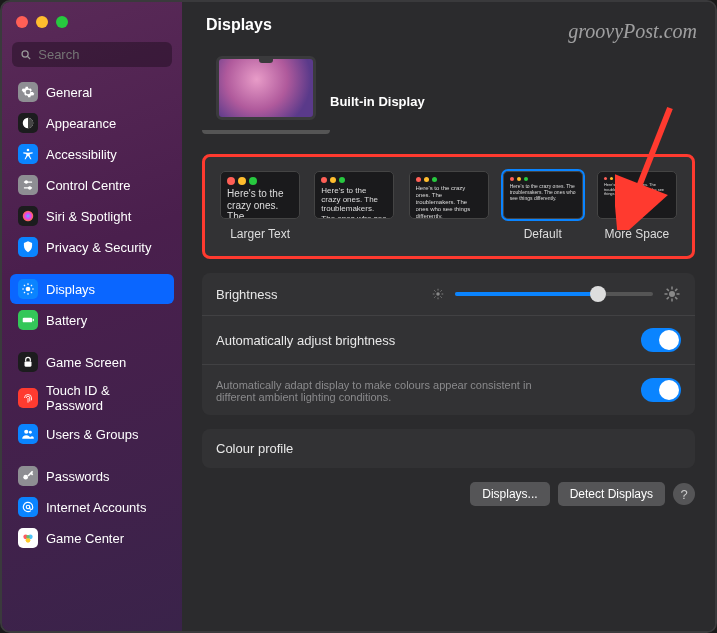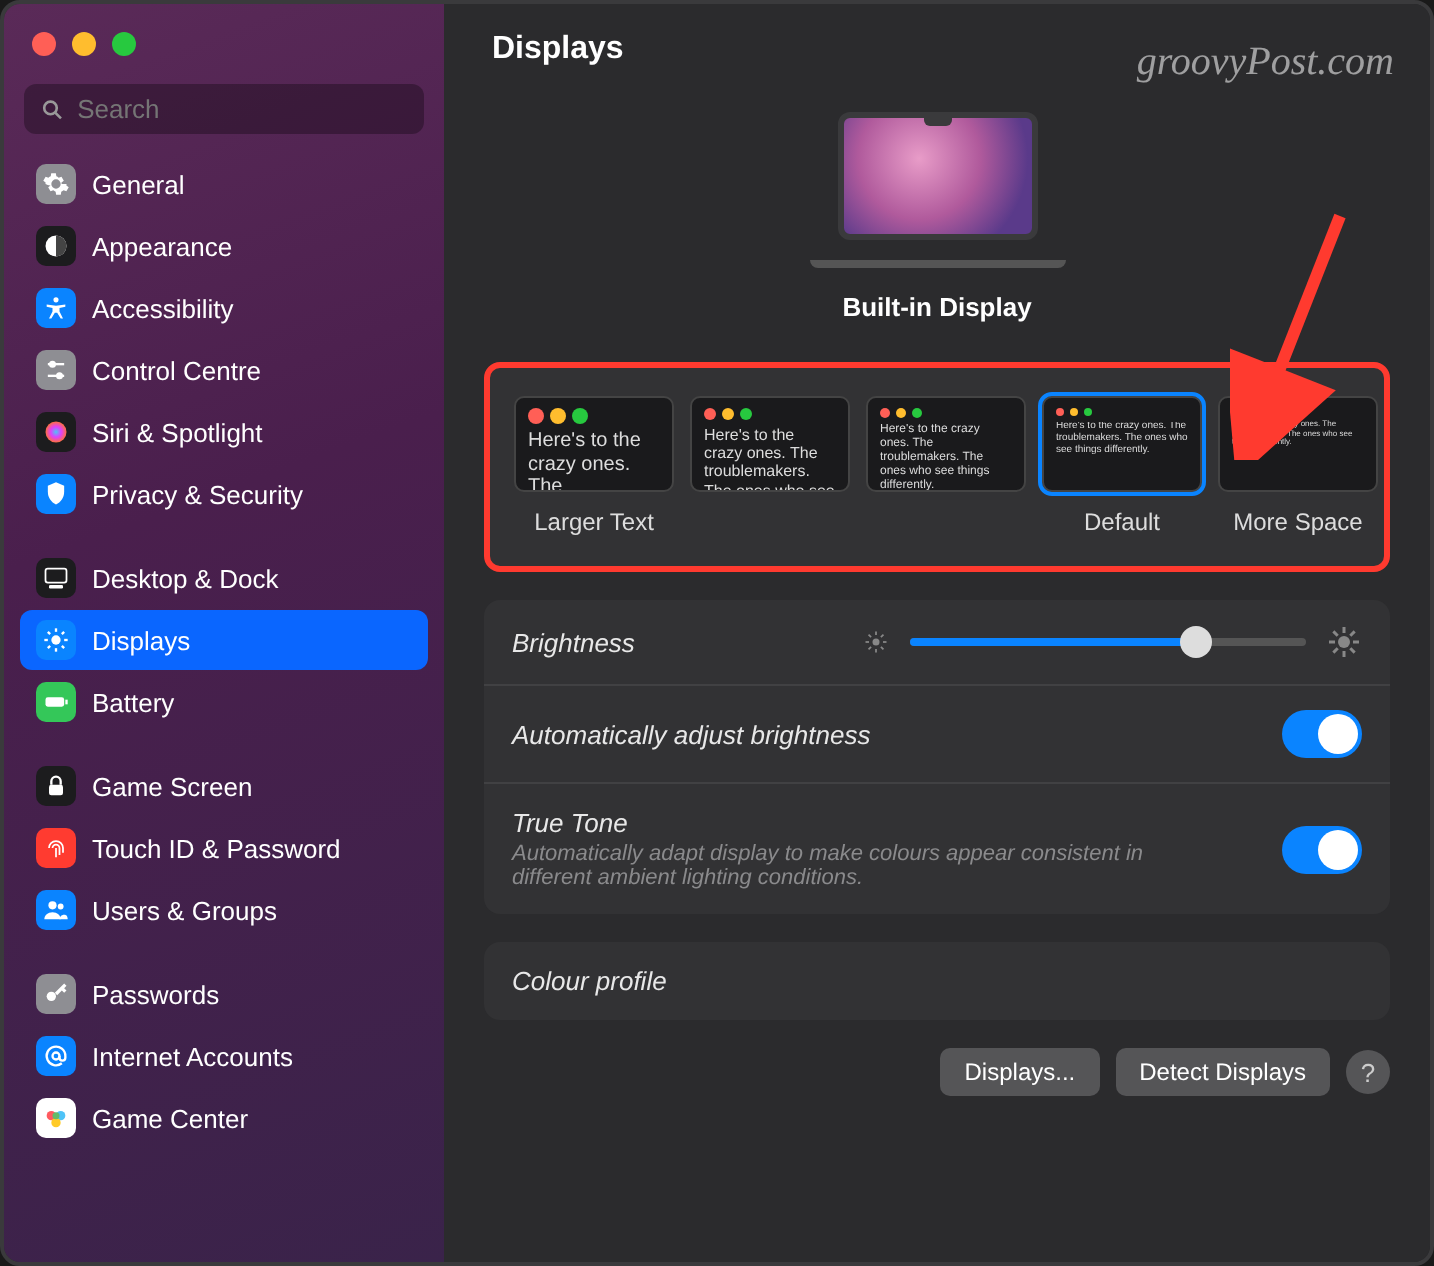--- a/index.html
+++ b/index.html
@@ -1,57 +1,57 @@
 <!DOCTYPE html>
 <html><head>
 <meta charset="utf-8">
 <style>
 * { margin: 0; padding: 0; box-sizing: border-box; font-family: -apple-system, BlinkMacSystemFont, "Segoe UI", Helvetica, Arial, sans-serif; }
 body { background: #1a1a1a; width: 717px; height: 633px; overflow: hidden; position: relative; }
 .window { display: flex; width: 717px; height: 633px; background: #2a2a2c; border-radius: 10px; overflow: hidden; border: 2px solid #3a3a3c; }
-.sidebar { width: 220px; background: linear-gradient(160deg, #5a2a58 0%, #4a1f4d 40%, #3a234a 100%); display: flex; flex-direction: column; padding-top: 8px; }
+.sidebar { width: 180px; background: linear-gradient(160deg, #5a2a58 0%, #4a1f4d 40%, #3a234a 100%); display: flex; flex-direction: column; padding-top: 8px; }
 .traffic-lights { display: flex; gap: 8px; padding: 6px 14px 10px 14px; }
 .tl { width: 12px; height: 12px; border-radius: 50%; }
 .tl.red { background: #ff5f56; }
 .tl.yellow { background: #ffbd2e; }
 .tl.green { background: #27c93f; }
 .search-wrap { padding: 4px 10px 10px 10px; }
 .search-box { display: flex; align-items: center; background: rgba(0,0,0,0.3); border-radius: 6px; padding: 5px 8px; gap: 6px; }
 .search-box input { background: transparent; border: none; outline: none; color: #aaa; font-size: 13px; width: 100%; }
 .nav { flex: 1; overflow-y: auto; padding: 0 8px; }
 .nav-section { margin-bottom: 12px; }
 .nav-item { display: flex; align-items: center; gap: 8px; padding: 5px 8px; border-radius: 6px; color: #fff; font-size: 13px; cursor: pointer; margin-bottom: 1px; }
 .nav-item.active { background: #0a66ff; }
 .nav-icon { width: 20px; height: 20px; border-radius: 5px; display: flex; align-items: center; justify-content: center; font-size: 12px; flex-shrink: 0; }
 .main { flex: 1; background: #2b2b2d; display: flex; flex-direction: column; color: #e8e8e8; overflow-y: auto; }
 .main-header { padding: 14px 24px 4px 24px; }
 .main-header h1 { font-size: 16px; font-weight: 600; color: #fff; }
 .main-body { padding: 8px 20px 16px 20px; display: flex; flex-direction: column; gap: 14px; }
-.display-hero { display: flex; flex-direction: column; align-items: center; padding: 10px 0 6px 0; }
+.display-hero { display: flex; flex-direction: row; align-items: center; padding: 10px 0 6px 0; }
 .laptop { width: 128px; height: 78px; position: relative; }
 .laptop-screen { width: 100px; height: 64px; background: radial-gradient(circle at 40% 35%, #e89cc8, #b05a9c 45%, #5a3a8a 80%); border: 3px solid #3a3a3c; border-radius: 6px; margin: 0 auto; position: relative; }
 .laptop-notch { position: absolute; top: 0; left: 50%; transform: translateX(-50%); width: 14px; height: 4px; background: #3a3a3c; border-radius: 0 0 3px 3px; }
 .laptop-base { position: absolute; bottom: 0; left: 0; right: 0; height: 4px; background: #555; border-radius: 0 0 10px 10px; }
 .display-name { font-size: 13px; font-weight: 600; margin-top: 12px; color: #fff; }
 .panel { background: #323234; border-radius: 8px; padding: 0; }
 .resolution-panel { border: 3px solid #ff3a2f; padding: 14px 12px; display: flex; justify-content: space-between; gap: 8px; }
 .res-opt { display: flex; flex-direction: column; align-items: center; gap: 8px; cursor: pointer; flex: 1; }
 .res-thumb { width: 80px; height: 48px; background: #1a1a1c; border-radius: 5px; padding: 5px 6px; position: relative; overflow: hidden; border: 1px solid #444; }
 .res-opt.selected .res-thumb { outline: 2.5px solid #0a84ff; }
 .res-thumb .dots { display: flex; gap: 3px; margin-bottom: 3px; }
 .res-thumb .dots span { width: 5px; height: 5px; border-radius: 50%; }
 .res-thumb .txt { color: #ddd; line-height: 1.15; overflow: hidden; }
 .res-thumb.t1 .dots span { width: 8px; height: 8px; } .res-thumb.t1 .txt { font-size: 10px; }
 .res-thumb.t2 .dots span { width: 6px; height: 6px; } .res-thumb.t2 .txt { font-size: 8px; }
 .res-thumb.t3 .dots span { width: 5px; height: 5px; } .res-thumb.t3 .txt { font-size: 6px; }
 .res-thumb.t4 .dots span { width: 4px; height: 4px; } .res-thumb.t4 .txt { font-size: 5px; }
 .res-thumb.t5 .dots span { width: 3px; height: 3px; } .res-thumb.t5 .txt { font-size: 4px; }
 .res-label { font-size: 12px; color: #ddd; height: 15px; }
 .settings-panel { display: flex; flex-direction: column; }
-.row { padding: 12px 14px; border-bottom: 1px solid #414143; display: flex; align-items: center; justify-content: space-between; gap: 12px; font-style: italic; }
+.row { padding: 12px 14px; border-bottom: 1px solid #414143; display: flex; align-items: center; justify-content: space-between; gap: 12px; }
 .row:last-child { border-bottom: none; }
 .row-title { font-size: 13px; color: #e8e8e8; }
 .row-sub { font-size: 11px; color: #8a8a8c; margin-top: 2px; max-width: 340px; }
 .brightness-ctrl { display: flex; align-items: center; gap: 10px; flex: 1; max-width: 250px; }
 .slider-track { flex: 1; height: 4px; background: #555; border-radius: 2px; position: relative; }
 .slider-fill { position: absolute; left: 0; top: 0; bottom: 0; width: 72%; background: #0a84ff; border-radius: 2px; }
 .slider-knob { position: absolute; left: 72%; top: 50%; transform: translate(-50%,-50%); width: 16px; height: 16px; background: #ddd; border-radius: 50%; }
 .toggle { width: 40px; height: 24px; background: #0a84ff; border-radius: 12px; position: relative; cursor: pointer; }
 .toggle::after { content: ""; position: absolute; right: 2px; top: 2px; width: 20px; height: 20px; background: #fff; border-radius: 50%; }
 .select-btn { display: flex; align-items: center; gap: 6px; background: #4a4a4c; padding: 3px 8px; border-radius: 5px; font-size: 12px; color: #e8e8e8; cursor: pointer; }
@@ -140,29 +140,20 @@
           <div class="nav-item">
             <div class="nav-icon" style="background: rgb(10, 132, 255);">
               <svg viewBox="0 0 24 24" width="14" height="14" fill="#fff">
                 <path d="M12 2l7 3v5c0 5-3 9-7 11-4-2-7-6-7-11V5z"></path>
               </svg>
             </div>
             <span>Privacy &amp; Security</span>
           </div>
         </div>
         <div class="nav-section">
-          <div class="nav-item">
-            <div class="nav-icon" style="background: rgb(28, 28, 30);">
-              <svg viewBox="0 0 24 24" width="14" height="14" fill="#fff">
-                <rect x="3" y="4" width="18" height="12" rx="2" fill="none" stroke="#fff" stroke-width="1.5"></rect>
-                <rect x="6" y="18" width="12" height="3" rx="1"></rect>
-              </svg>
-            </div>
-            <span>Desktop &amp; Dock</span>
-          </div>
           <div class="nav-item active">
             <div class="nav-icon" style="background: rgb(10, 132, 255);">
               <svg viewBox="0 0 24 24" width="14" height="14" fill="#fff">
                 <circle cx="12" cy="12" r="4"></circle>
                 <g stroke="#fff" stroke-width="2">
                   <line x1="12" y1="2" x2="12" y2="5"></line>
                   <line x1="12" y1="19" x2="12" y2="22"></line>
                   <line x1="2" y1="12" x2="5" y2="12"></line>
                   <line x1="19" y1="12" x2="22" y2="12"></line>
                   <line x1="5" y1="5" x2="7" y2="7"></line>
@@ -359,21 +350,20 @@
                 </g>
               </svg>
           </div>
         </div>
         <div class="row">
           <div class="row-title">Automatically adjust brightness</div>
           <div class="toggle"></div>
         </div>
         <div class="row">
           <div>
-            <div class="row-title">True Tone</div>
             <div class="row-sub">Automatically adapt display to make colours appear consistent in different ambient lighting conditions.</div>
           </div>
           <div class="toggle"></div>
         </div>
       </div>
 
       <div class="panel settings-panel">
         <div class="row">
           <div class="row-title">Colour profile</div>
         </div>

